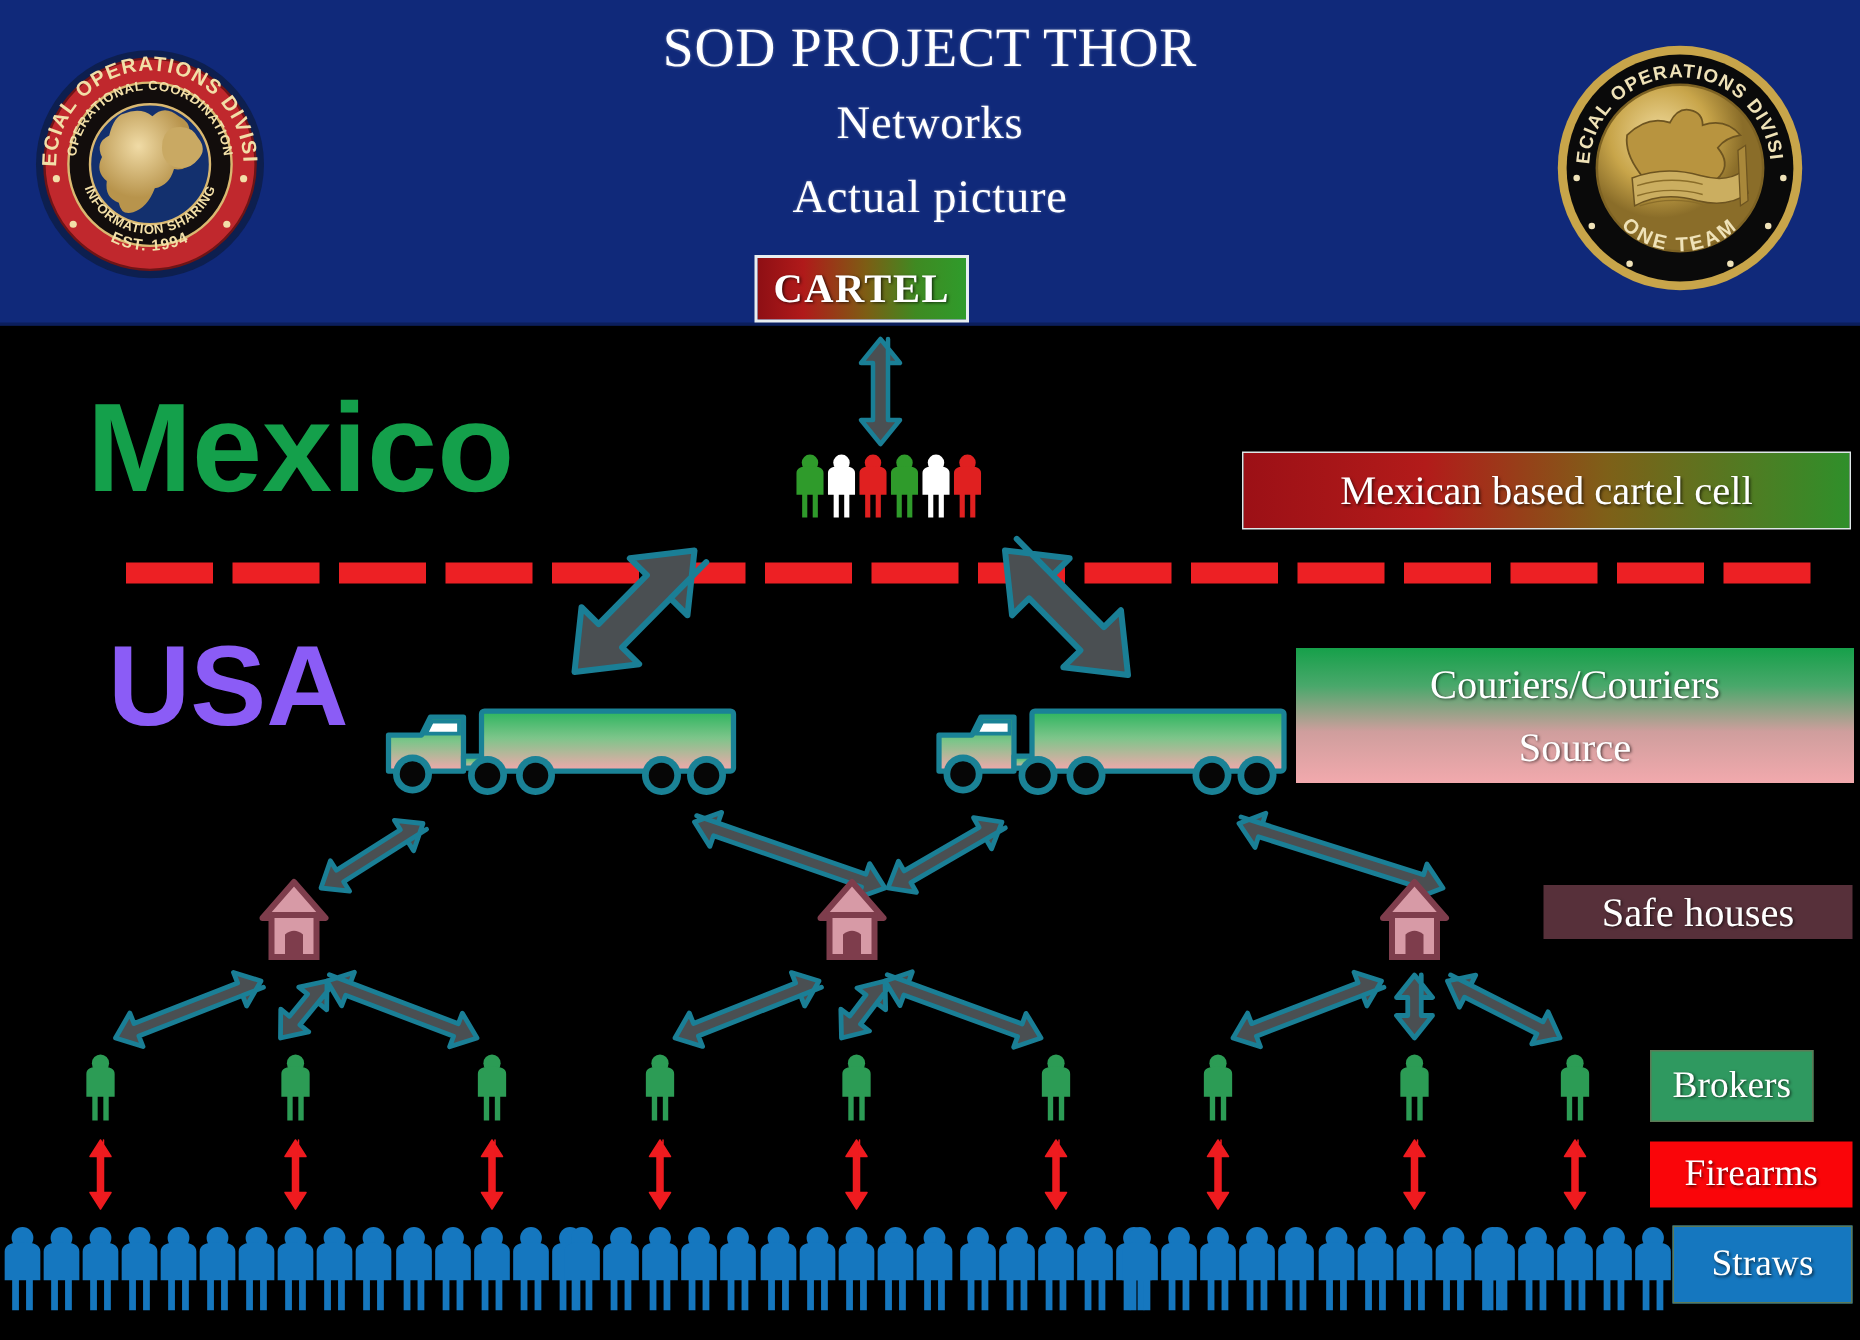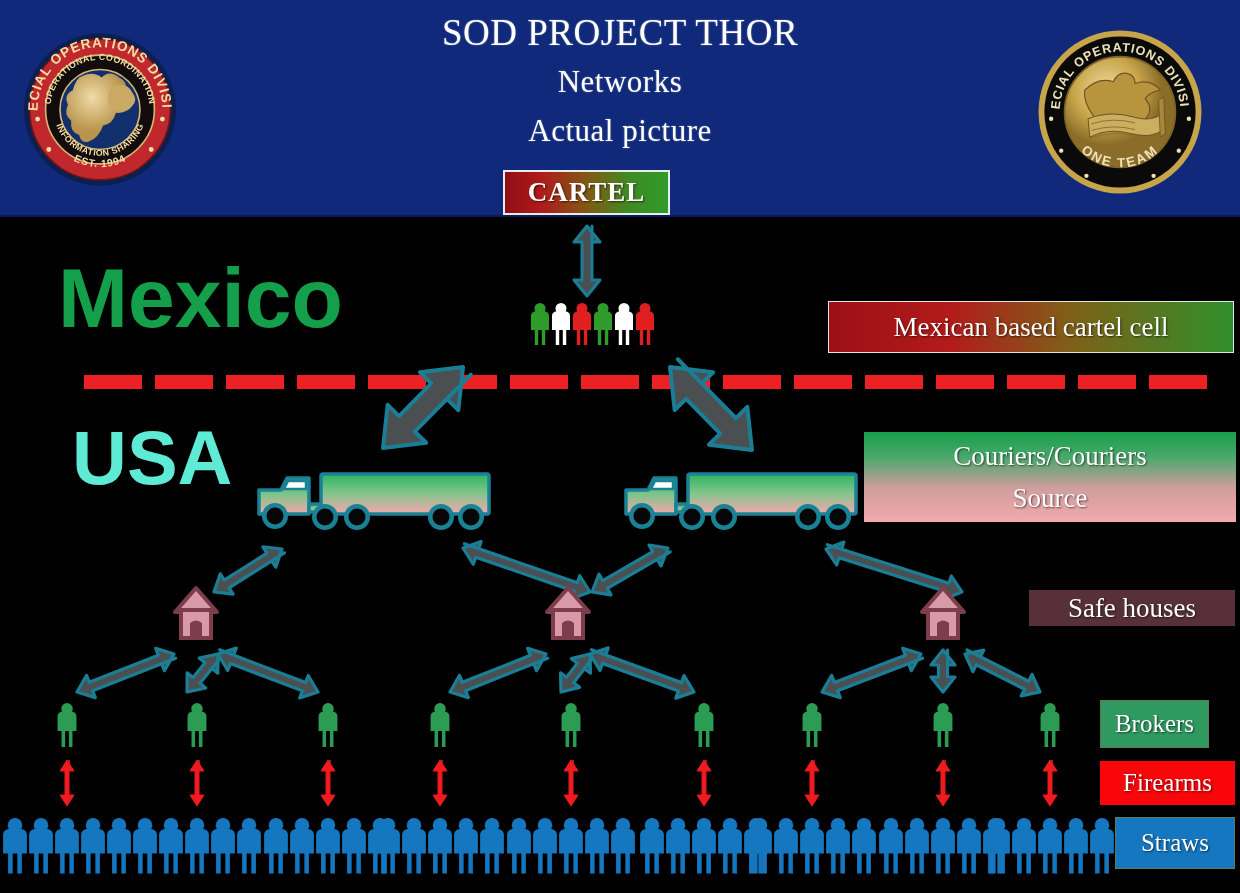--- a/index.html
+++ b/index.html
@@ -13,21 +13,21 @@
              color:#ffffff;font-size:37px;line-height:49px;font-family:"Liberation Serif",serif;
              letter-spacing:.5px;text-shadow:0 0 2px rgba(255,255,255,.35);}
   .hdr-l2{font-size:31px;}
   .hdr-l3{font-size:31px;}
 
   
   .seal-left{position:absolute;left:20px;top:27px;width:160px;height:165px;}
   .seal-right{position:absolute;left:1035px;top:28px;width:170px;height:168px;}
 
   
-  .cartel{position:absolute;left:503px;top:170px;width:167px;height:45px;
+  .cartel{position:absolute;left:503px;top:170px;width:143px;height:45px;
           background:linear-gradient(90deg,#8e0f14 0%,#b01a1a 22%,#7d5d14 52%,#3f8a22 76%,#2f9b2b 100%);
           border:2px solid #e8eef0;box-sizing:border-box;
           display:flex;align-items:center;justify-content:center;
           color:#fff;font-size:27px;font-weight:bold;letter-spacing:1px;
           text-shadow:1px 1px 2px rgba(0,0,0,.65);}
 
   
   .chip{position:absolute;display:flex;align-items:center;justify-content:center;
         color:#fff;box-sizing:border-box;text-shadow:1px 1px 2px rgba(0,0,0,.6);}
   .chip-mex{left:828px;top:301px;width:406px;height:52px;font-size:27px;
@@ -39,21 +39,21 @@
   .chip-safe{left:1029px;top:590px;width:206px;height:36px;font-size:27px;background:#57303a;}
   .chip-brok{left:1100px;top:700px;width:109px;height:48px;font-size:25px;background:#2f9960;
              border:1px solid #5d7a56;}
   .chip-fire{left:1100px;top:761px;width:135px;height:44px;font-size:25px;background:#fa0509;}
   .chip-straw{left:1115px;top:817px;width:120px;height:52px;font-size:25px;background:#1577bf;
               border:1px solid #5d7a56;}
 
   
   .country{position:absolute;font-family:"Liberation Sans",sans-serif;font-weight:bold;}
   .lbl-mex{left:58px;top:250px;font-size:84px;color:#14a04b;}
-  .lbl-usa{left:72px;top:414px;font-size:76px;color:#5eead4;}
+  .lbl-usa{left:72px;top:414px;font-size:76px;color:#8b5cf6;}
 
   
   .border-dash{position:absolute;left:0;top:375px;width:1240px;height:14px;}
   .dash{position:absolute;top:0;height:14px;background:#ed2024;}
 
   svg{display:block;overflow:visible;}
   .ovl{position:absolute;left:0;top:0;width:1240px;height:893px;pointer-events:none;}
 </style>
 </head>
 <body>

